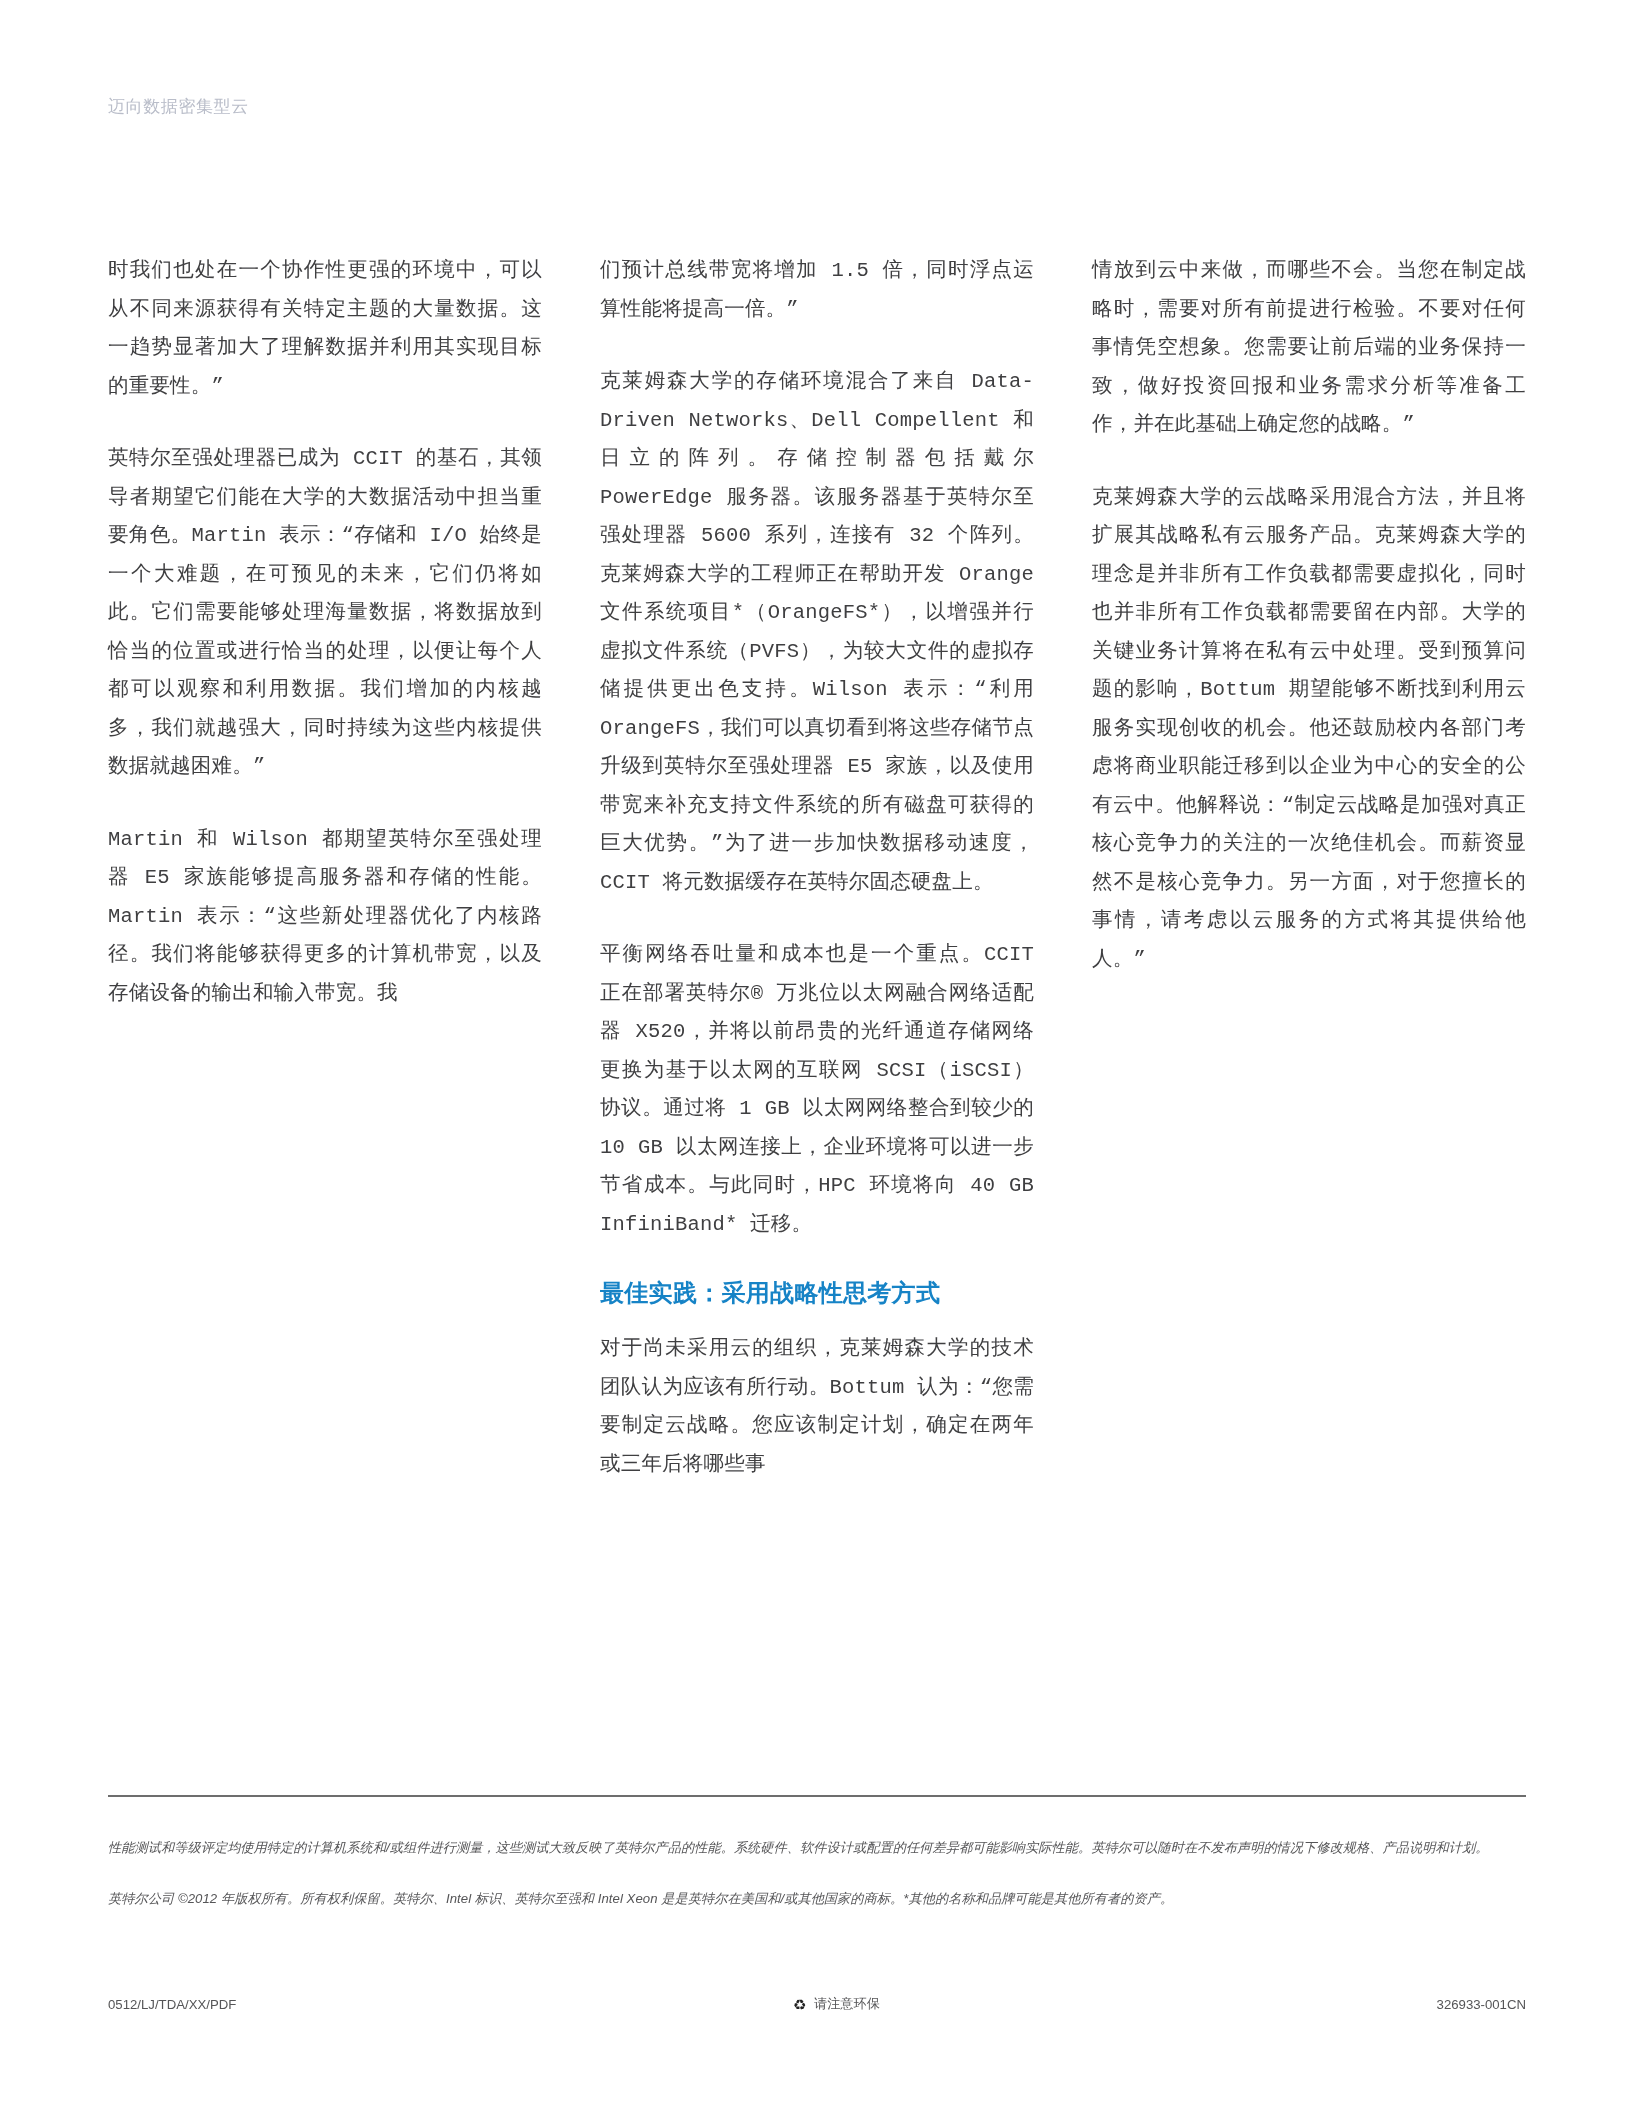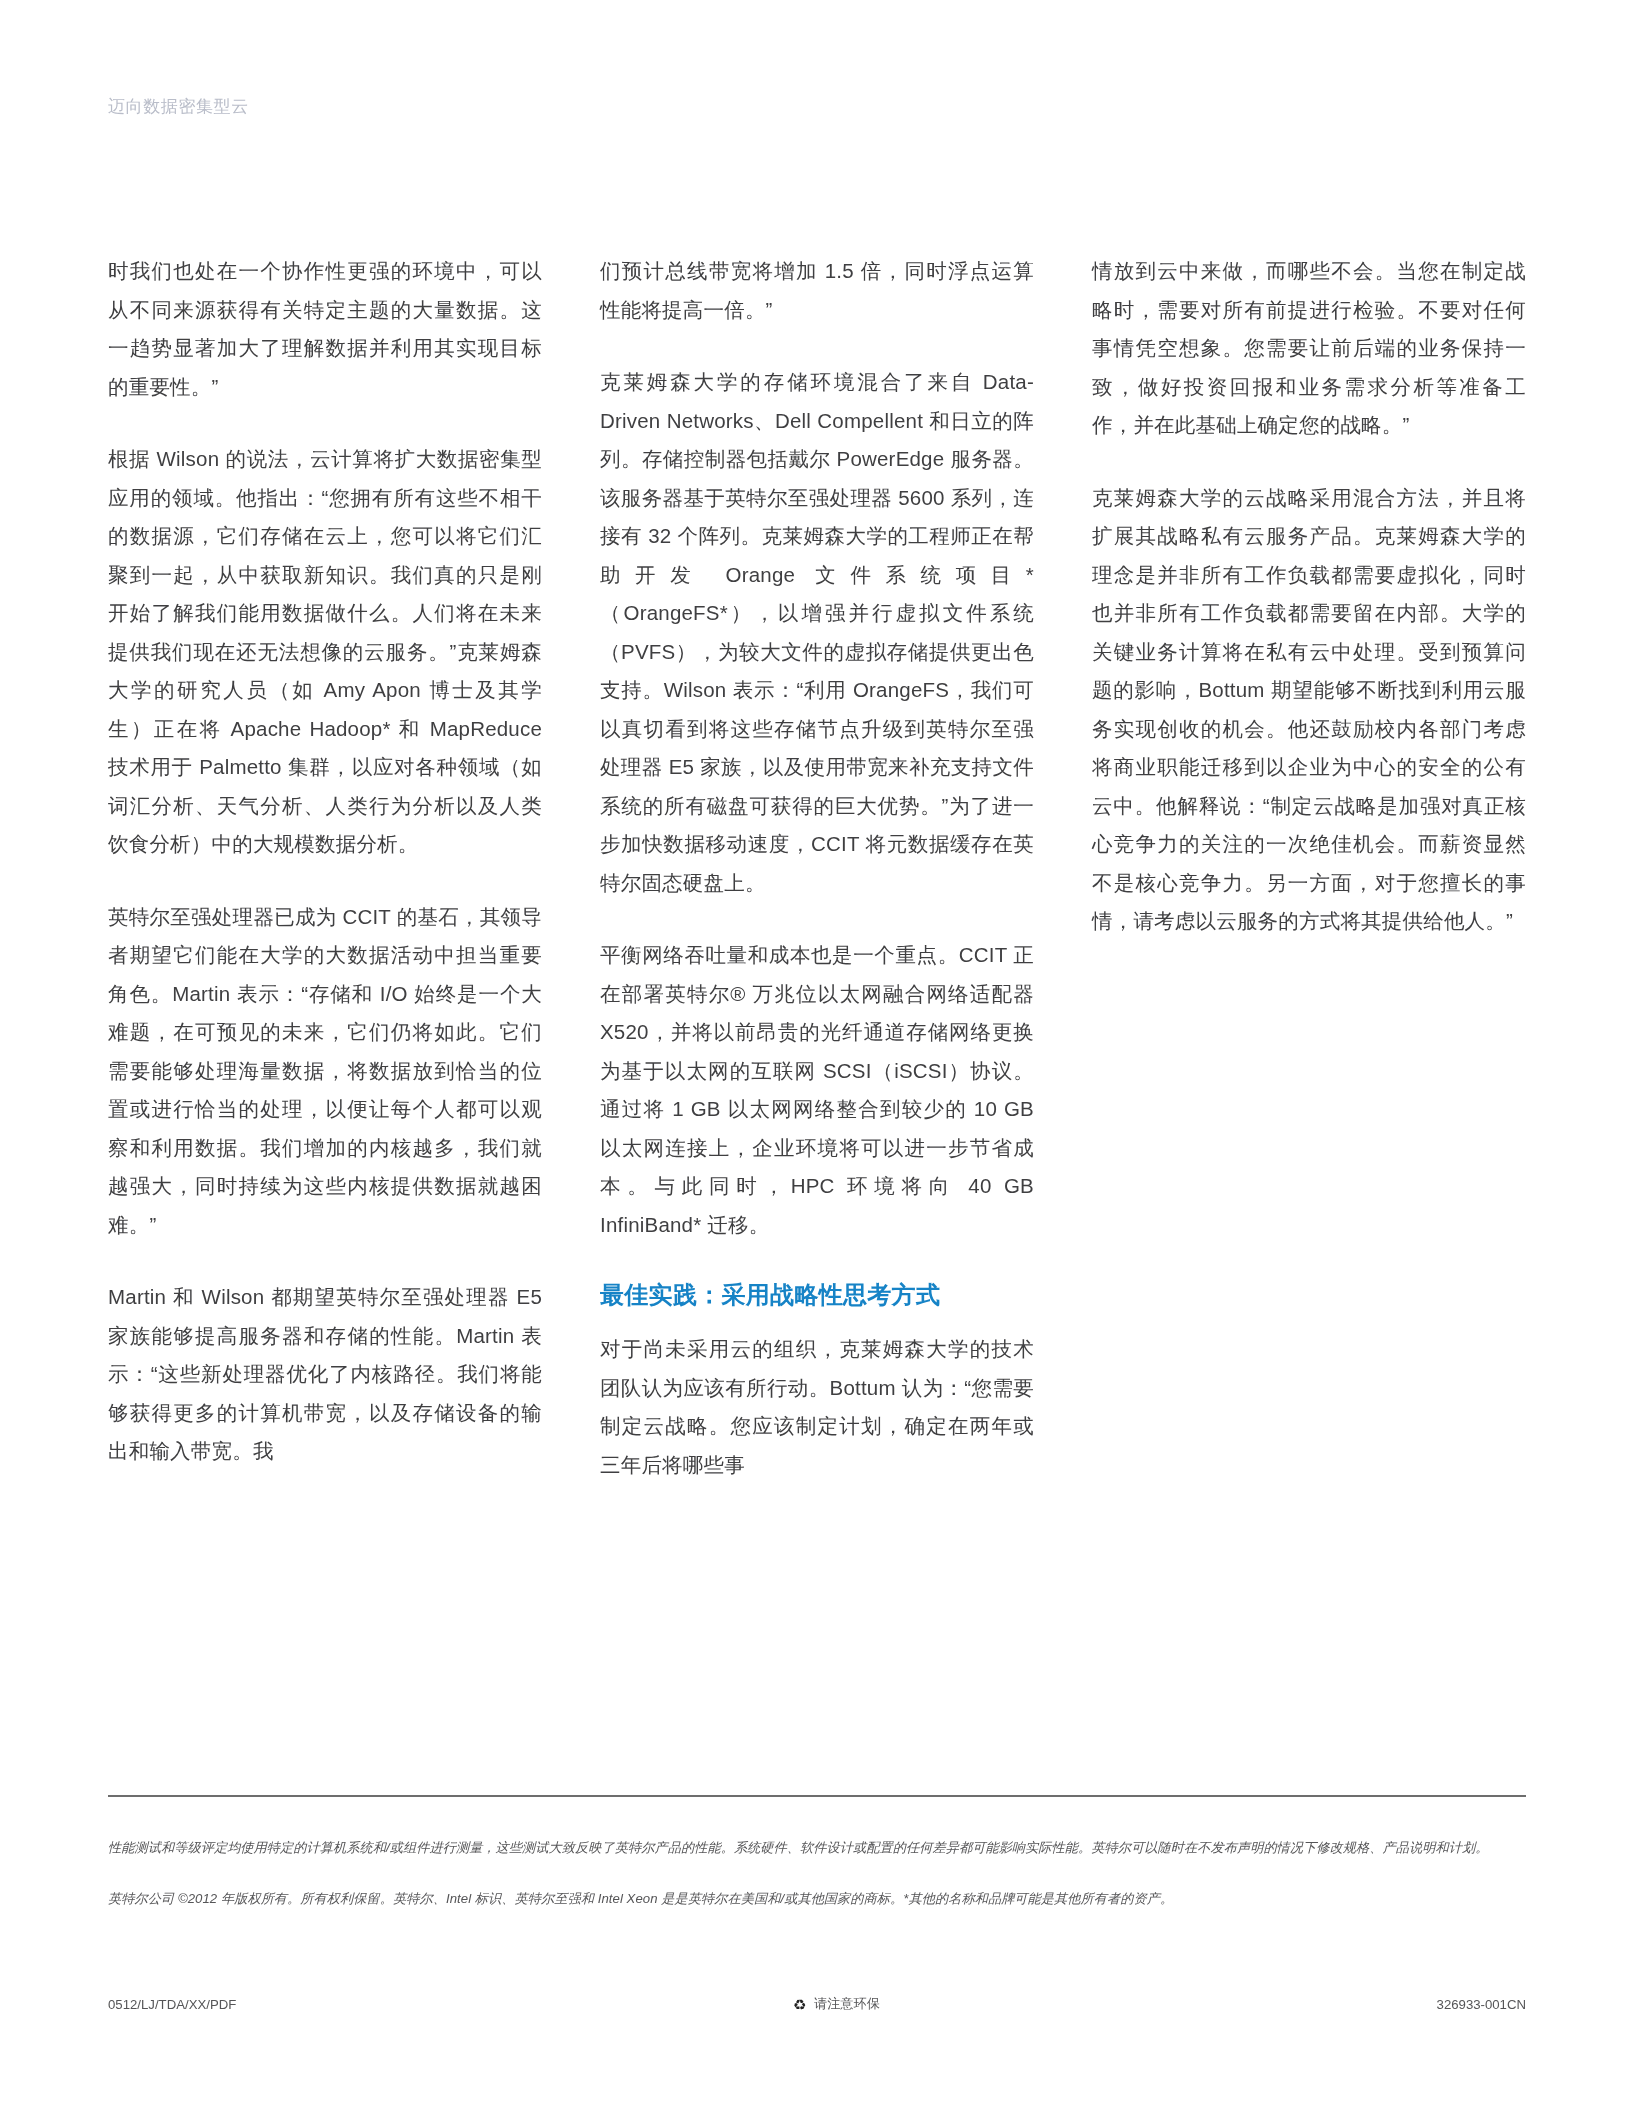--- a/index.html
+++ b/index.html
@@ -39,20 +39,21 @@
   .columns {
     position: absolute;
     left: 108px;
     top: 252px;
     width: 1418px;
     display: flex;
     gap: 58px;
   }
   .column {
     width: 434px;
+    font-family: Liberation Mono, monospace;
   }
   .column p {
     margin: 0 0 34px 0;
     font-size: 20.5px;
     line-height: 38.5px;
     color: #3f3f41;
     letter-spacing: 0.2px;
     text-align: justify;
     text-justify: inter-ideograph;
   }
@@ -127,21 +128,20 @@
 <body>
 
 <div class="page">
 
   <div class="running-head">迈向数据密集型云</div>
 
   <div class="columns">
 
     <div class="column">
       <p>时我们也处在一个协作性更强的环境中，可以从不同来源获得有关特定主题的大量数据。这一趋势显著加大了理解数据并利用其实现目标的重要性。”</p>
-      <p>根据 Wilson 的说法，云计算将扩大数据密集型应用的领域。他指出：“您拥有所有这些不相干的数据源，它们存储在云上，您可以将它们汇聚到一起，从中获取新知识。我们真的只是刚开始了解我们能用数据做什么。人们将在未来提供我们现在还无法想像的云服务。”克莱姆森大学的研究人员（如 Amy Apon 博士及其学生）正在将 Apache Hadoop* 和 MapReduce 技术用于 Palmetto 集群，以应对各种领域（如词汇分析、天气分析、人类行为分析以及人类饮食分析）中的大规模数据分析。</p>
       <p>英特尔至强处理器已成为 CCIT 的基石，其领导者期望它们能在大学的大数据活动中担当重要角色。Martin 表示：“存储和 I/O 始终是一个大难题，在可预见的未来，它们仍将如此。它们需要能够处理海量数据，将数据放到恰当的位置或进行恰当的处理，以便让每个人都可以观察和利用数据。我们增加的内核越多，我们就越强大，同时持续为这些内核提供数据就越困难。”</p>
       <p>Martin 和 Wilson 都期望英特尔至强处理器 E5 家族能够提高服务器和存储的性能。Martin 表示：“这些新处理器优化了内核路径。我们将能够获得更多的计算机带宽，以及存储设备的输出和输入带宽。我</p>
     </div>
 
     <div class="column">
       <p>们预计总线带宽将增加 1.5 倍，同时浮点运算性能将提高一倍。”</p>
       <p>克莱姆森大学的存储环境混合了来自 Data-Driven Networks、Dell Compellent 和日立的阵列。存储控制器包括戴尔 PowerEdge 服务器。该服务器基于英特尔至强处理器 5600 系列，连接有 32 个阵列。克莱姆森大学的工程师正在帮助开发 Orange 文件系统项目*（OrangeFS*），以增强并行虚拟文件系统（PVFS），为较大文件的虚拟存储提供更出色支持。Wilson 表示：“利用 OrangeFS，我们可以真切看到将这些存储节点升级到英特尔至强处理器 E5 家族，以及使用带宽来补充支持文件系统的所有磁盘可获得的巨大优势。”为了进一步加快数据移动速度，CCIT 将元数据缓存在英特尔固态硬盘上。</p>
       <p>平衡网络吞吐量和成本也是一个重点。CCIT 正在部署英特尔® 万兆位以太网融合网络适配器 X520，并将以前昂贵的光纤通道存储网络更换为基于以太网的互联网 SCSI（iSCSI）协议。通过将 1 GB 以太网网络整合到较少的 10 GB 以太网连接上，企业环境将可以进一步节省成本。与此同时，HPC 环境将向 40 GB InfiniBand* 迁移。</p>
       <h2 class="section-heading">最佳实践：采用战略性思考方式</h2>
       <p>对于尚未采用云的组织，克莱姆森大学的技术团队认为应该有所行动。Bottum 认为：“您需要制定云战略。您应该制定计划，确定在两年或三年后将哪些事</p>

